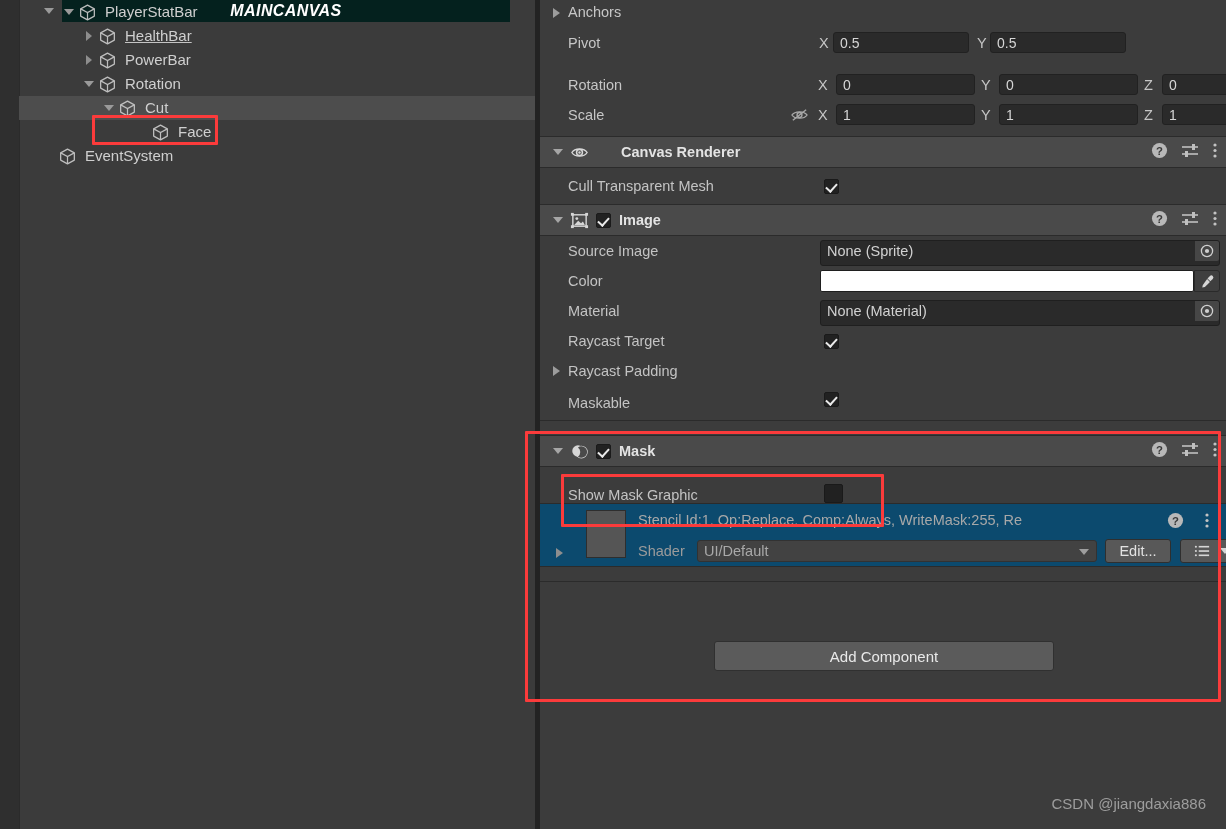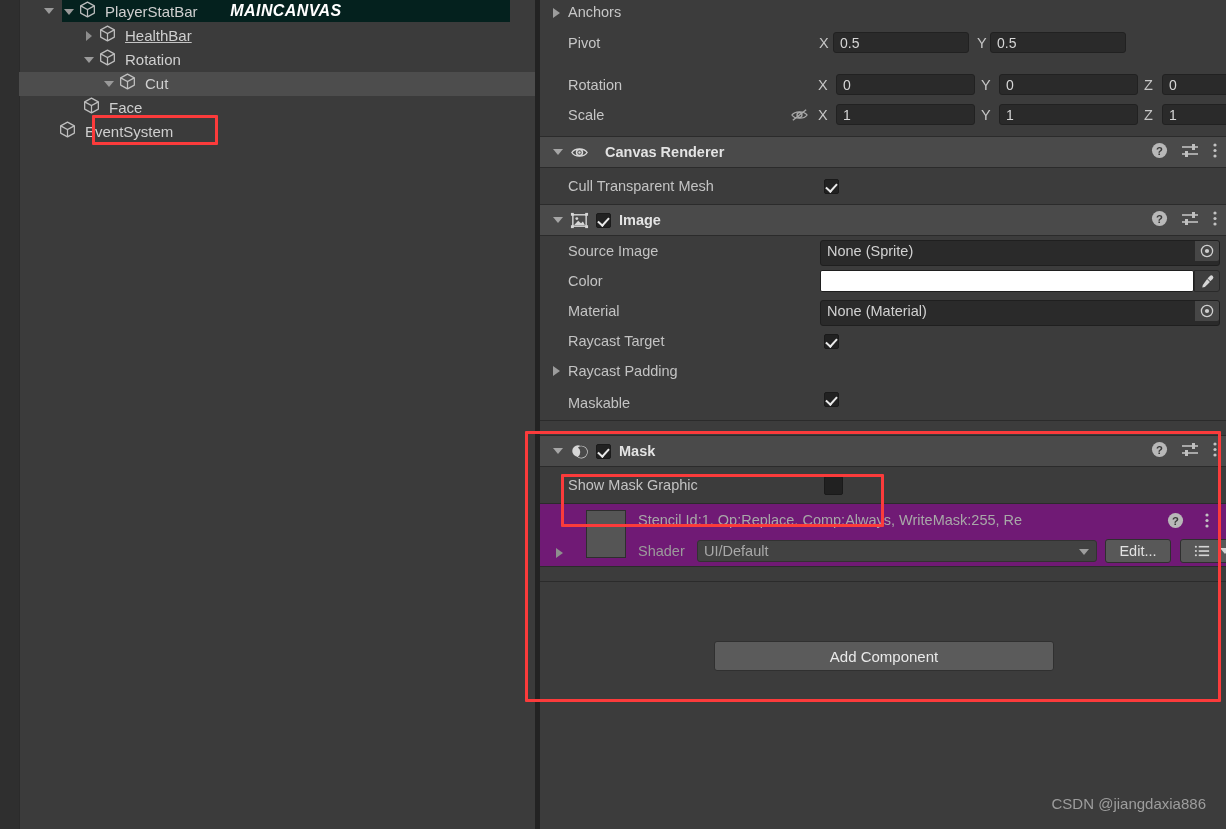--- a/index.html
+++ b/index.html
@@ -22,21 +22,21 @@
   }
   
   .gutter{position:absolute;left:0;top:0;width:19px;height:829px;background:#2f2f2f;}
   .gutter-line{position:absolute;left:19px;top:0;width:1px;height:829px;background:#2b2b2b;}
   .panel-edge{position:absolute;left:535px;top:0;width:5px;height:829px;background:#232323;}
 
   .h-rows{position:absolute;left:0;top:0;width:536px;}
   .h-row{position:relative;height:24px;line-height:24px;white-space:nowrap;}
   .h-row .hit{position:absolute;left:19px;right:1px;top:0;bottom:0;}
   .h-row.sel .hit{background:#4d4d4d;}
-  .h-row .content{position:relative;z-index:2;height:24px;display:flex;align-items:flex-start;}
+  .h-row .content{position:relative;z-index:2;height:24px;display:flex;align-items:center;}
 
   .twisty{
     width:16px;height:24px;display:inline-block;position:relative;flex:none;
   }
   .twisty::after{
     content:"";position:absolute;left:3px;top:9px;
     width:0;height:0;
   }
   .twisty.down::after{
     border-left:5px solid transparent;border-right:5px solid transparent;
@@ -121,21 +121,21 @@
     position:absolute;height:22px;background:#ffffff;border:1px solid #1f1f1f;
     border-radius:2px;box-sizing:border-box;
   }
   .eyedrop{
     position:absolute;height:22px;width:26px;background:#3f3f3f;
     border:1px solid #2a2a2a;border-radius:0 3px 3px 0;box-sizing:border-box;
     display:flex;align-items:center;justify-content:center;
   }
 
   
-  .matblock{position:relative;background:#701a75;}
+  .matblock{position:relative;background:#0c4a6e;}
   .mat-swatch{
     position:absolute;left:46px;top:6px;width:40px;height:48px;
     background:#555555;border:1px solid #2e2e2e;box-sizing:border-box;
   }
   .mat-title{
     position:absolute;left:98px;top:0;height:32px;line-height:32px;
     color:#a8a8a8;font-size:14.5px;white-space:nowrap;overflow:hidden;
     width:500px;
   }
   .shader-lbl{position:absolute;left:98px;top:32px;height:30px;line-height:30px;color:#9b9b9b;font-size:14.5px;}
@@ -210,20 +210,34 @@
                 <path d="M2.8 6.2 L10 10.1 L17.2 6.2" fill="none" stroke="#c9c9c9" stroke-width="1.3"></path>
                 <path d="M10 10.1 L10 17.7" fill="none" stroke="#c9c9c9" stroke-width="1.3"></path>
               </svg>
             </span>
             <span class="h-label">HealthBar</span>
           </div>
         </div>
         <div class="h-row">
           <div class="hit"></div>
           <div class="content" style="padding-left: 82px;">
+            <span class="twisty right"></span>
+            <span style="flex: 0 0 auto; display: flex; align-items: center; margin-right: 4px;">
+              <svg class="cube" viewBox="0 0 20 20">
+                <path d="M10 2.3 L17.2 6.2 L17.2 13.8 L10 17.7 L2.8 13.8 L2.8 6.2 Z" fill="none" stroke="#c9c9c9" stroke-width="1.35" stroke-linejoin="round"></path>
+                <path d="M2.8 6.2 L10 10.1 L17.2 6.2" fill="none" stroke="#c9c9c9" stroke-width="1.3"></path>
+                <path d="M10 10.1 L10 17.7" fill="none" stroke="#c9c9c9" stroke-width="1.3"></path>
+              </svg>
+            </span>
+            <span class="h-label">PowerBar</span>
+          </div>
+        </div>
+        <div class="h-row">
+          <div class="hit"></div>
+          <div class="content" style="padding-left: 82px;">
             <span class="twisty down"></span>
             <span style="flex: 0 0 auto; display: flex; align-items: center; margin-right: 4px;">
               <svg class="cube" viewBox="0 0 20 20">
                 <path d="M10 2.3 L17.2 6.2 L17.2 13.8 L10 17.7 L2.8 13.8 L2.8 6.2 Z" fill="none" stroke="#c9c9c9" stroke-width="1.35" stroke-linejoin="round"></path>
                 <path d="M2.8 6.2 L10 10.1 L17.2 6.2" fill="none" stroke="#c9c9c9" stroke-width="1.3"></path>
                 <path d="M10 10.1 L10 17.7" fill="none" stroke="#c9c9c9" stroke-width="1.3"></path>
               </svg>
             </span>
             <span class="h-label">Rotation</span>
           </div>
@@ -237,21 +251,21 @@
                 <path d="M10 2.3 L17.2 6.2 L17.2 13.8 L10 17.7 L2.8 13.8 L2.8 6.2 Z" fill="none" stroke="#c9c9c9" stroke-width="1.35" stroke-linejoin="round"></path>
                 <path d="M2.8 6.2 L10 10.1 L17.2 6.2" fill="none" stroke="#c9c9c9" stroke-width="1.3"></path>
                 <path d="M10 10.1 L10 17.7" fill="none" stroke="#c9c9c9" stroke-width="1.3"></path>
               </svg>
             </span>
             <span class="h-label">Cut</span>
           </div>
         </div>
         <div class="h-row">
           <div class="hit"></div>
-          <div class="content" style="padding-left: 66px;">
+          <div class="content" style="padding-left: 96px; margin-left: 39px;">
             <span class="twisty"></span>
             <span style="flex: 0 0 auto; display: flex; align-items: center; margin-right: 4px;">
               <svg class="cube" viewBox="0 0 20 20">
                 <path d="M10 2.3 L17.2 6.2 L17.2 13.8 L10 17.7 L2.8 13.8 L2.8 6.2 Z" fill="none" stroke="#c9c9c9" stroke-width="1.35" stroke-linejoin="round"></path>
                 <path d="M2.8 6.2 L10 10.1 L17.2 6.2" fill="none" stroke="#c9c9c9" stroke-width="1.3"></path>
                 <path d="M10 10.1 L10 17.7" fill="none" stroke="#c9c9c9" stroke-width="1.3"></path>
               </svg>
             </span>
             <span class="h-label">Face</span>
           </div>
@@ -324,21 +338,21 @@
 
     <div class="comp-head">
       <span class="ct"></span>
       <span class="comp-icon">
         <svg width="19" height="19" viewBox="0 0 20 20">
           <path d="M2 10 C5 5, 15 5, 18 10 C15 15, 5 15, 2 10 Z" fill="none" stroke="#d8d8d8" stroke-width="1.5"></path>
           <circle cx="10" cy="10" r="3.1" fill="none" stroke="#d8d8d8" stroke-width="1.6"></circle>
           <circle cx="10" cy="10" r="1.3" fill="#d8d8d8"></circle>
         </svg>
       </span>
-      <span class="comp-title" style="margin-left:16px;">Canvas Renderer</span>
+      <span class="comp-title" style="margin-left:32px;">Canvas Renderer</span>
       <span class="head-tools">
         <span>
           <svg width="17" height="17" viewBox="0 0 18 18">
               <circle cx="9" cy="9" r="8" fill="#b8b8b8"></circle>
               <text x="9" y="13.6" font-size="12" font-weight="bold" fill="#3a3a3a" text-anchor="middle" font-family="Liberation Sans, sans-serif">?</text>
             </svg>
         </span>
         <span>
           <svg width="18" height="17" viewBox="0 0 18 17">
             <line x1="1" y1="5" x2="17" y2="5" stroke="#c0c0c0" stroke-width="1.6"></line>
@@ -491,21 +505,21 @@
           <svg width="6" height="17" viewBox="0 0 6 17">
               <circle cx="3" cy="3" r="1.6" fill="#c3c3c3"></circle>
               <circle cx="3" cy="8.5" r="1.6" fill="#c3c3c3"></circle>
               <circle cx="3" cy="14" r="1.6" fill="#c3c3c3"></circle>
             </svg>
         </span>
       </span>
     </div>
     <div class="sep"></div>
 
-    <div class="row" style="height:36px;">
+    <div class="row" style="height:36px;align-items:flex-end;">
       <span class="lbl" style="margin-left:28px;">Show Mask Graphic</span>
       <span class="chk" style="position:absolute;left:284px;width:19px;height:19px;"></span>
     </div>
     <div class="sep"></div>
 
     <div class="matblock" style="height:62px;">
       <span class="mat-swatch"></span>
       <span class="foldout-small"></span>
       <span class="mat-title">Stencil Id:1, Op:Replace, Comp:Always, WriteMask:255, Re</span>
       <span style="position:absolute;right:42px;top:8px;">

